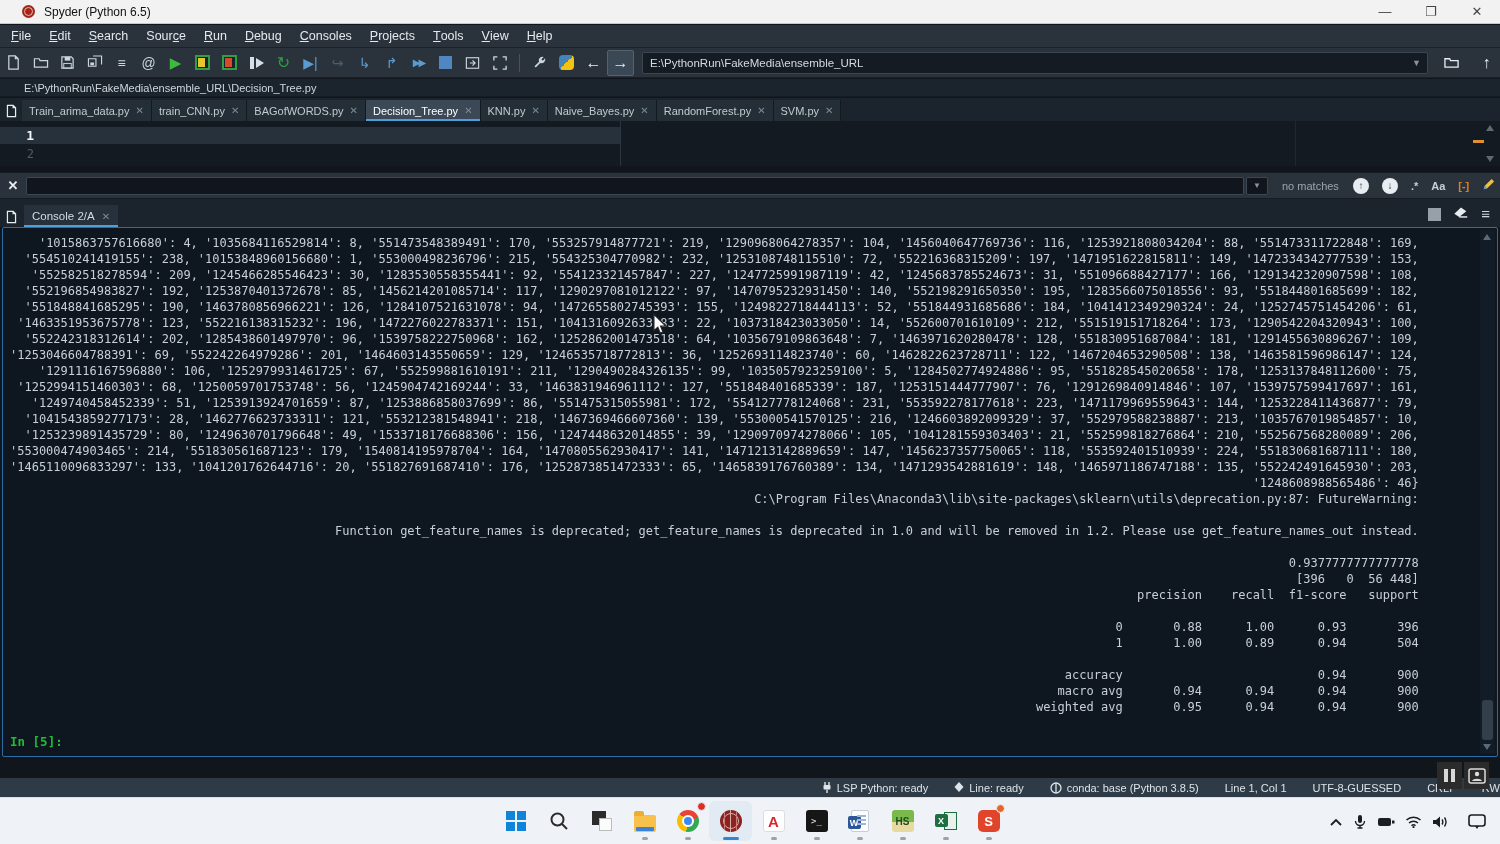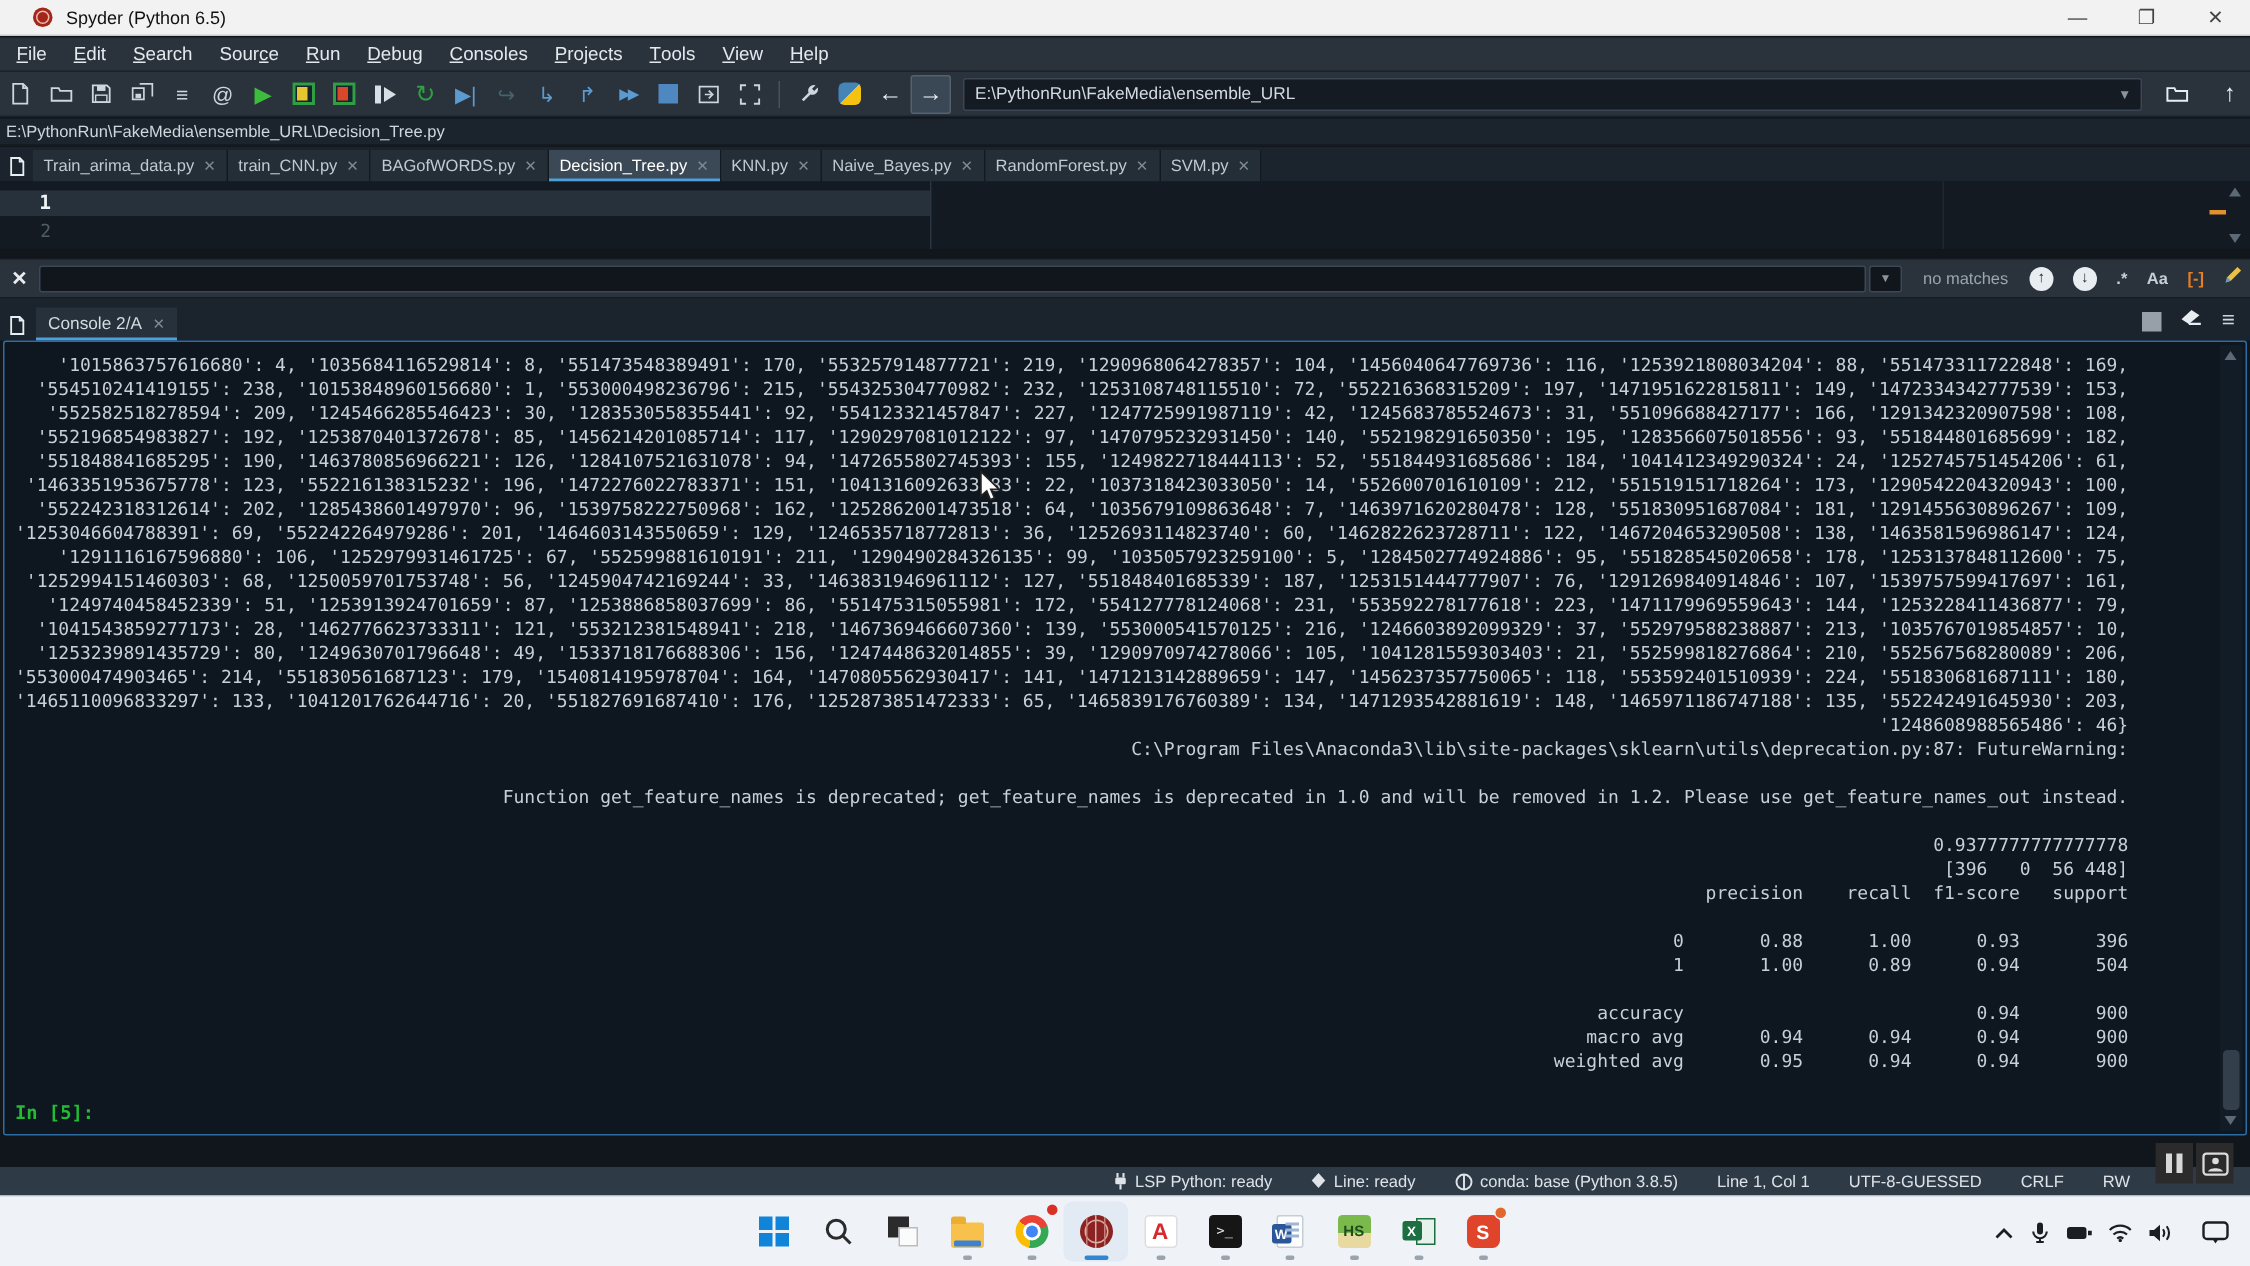--- a/index.html
+++ b/index.html
@@ -46,21 +46,21 @@
   .tsep { width:1px; height:18px; background:#46525d; margin:0 6px; }
   .fwdbox { background:#3a4754; border:1px solid #54626f; border-radius:2px;}
   .path-combo { margin-left:8px; width:790px; height:22px; background:#141b22; border:1px solid #3a4653;
     border-radius:2px; display:flex; align-items:center; }
   .path-combo .val { color:#d3dae0; font-size:11.5px; padding-left:7px; flex:1;}
   .path-combo .caret { color:#8a949d; font-size:9px; padding-right:6px;}
 
   
   .pathbar { position:absolute; left:0; top:79px; width:1500px; height:18px; background:#1b242c;
     display:flex; align-items:center; border-bottom:1px solid #141b21;}
-  .pathbar span { color:#ced6dc; font-size:11px; padding-left:4px; }
+  .pathbar span { color:#ced6dc; font-size:11px; padding-left:24px; }
 
   
   .tabbar { position:absolute; left:0; top:98px; width:1500px; height:23px; background:#1b242c;
     display:flex; align-items:flex-end; }
   .browse-btn { width:22px; height:21px; display:flex; align-items:center; justify-content:center; }
   .ed-tab { height:21px; display:flex; align-items:center; background:#242e37; border-right:1px solid #121920;
     padding:0 7px; color:#c2cad1; font-size:11px; white-space:nowrap;}
   .ed-tab .x { color:#7f8a93; font-size:10px; margin-left:6px; }
   .ed-tab.active { background:#3b4855; color:#fff; box-shadow:inset 0 -2px 0 #4ea0dc; }
 
@@ -117,21 +117,21 @@
 
   
   .bottom-tabs { position:absolute; left:0; top:757px; width:1500px; height:21px; background:#151d25;
     display:flex; align-items:center; }
   .btab { margin-right:3px; padding:2px 8px 3px; background:#36424d; color:#e6ecf1; font-size:11px;
     border-radius:1px; white-space:nowrap;}
   .btab.active { background:#43505c; box-shadow:inset 0 2px 0 #2f86d2; }
 
   
   .statusbar { position:absolute; left:0; top:778px; width:1500px; height:19px; background:#2e3b47;
-    display:flex; align-items:center; justify-content:flex-end; gap:26px; padding-right:80px;}
+    display:flex; align-items:center; justify-content:flex-end; gap:26px; }
   .status-item { display:flex; align-items:center; gap:5px; color:#dde3e8; font-size:11px; }
   .status-item svg { display:block; }
 
   
   .rec-btn { position:absolute; width:25px; height:27px; background:#2b2b2b; display:flex;
     align-items:center; justify-content:center; }
   .rec-pause { left:1437px; top:762px; }
   .rec-pause b, .rec-pause i { width:4px; height:13px; background:#d8d8d8; display:inline-block; margin:0 1.5px;}
   .rec-cam { left:1464px; top:762px; }
 

